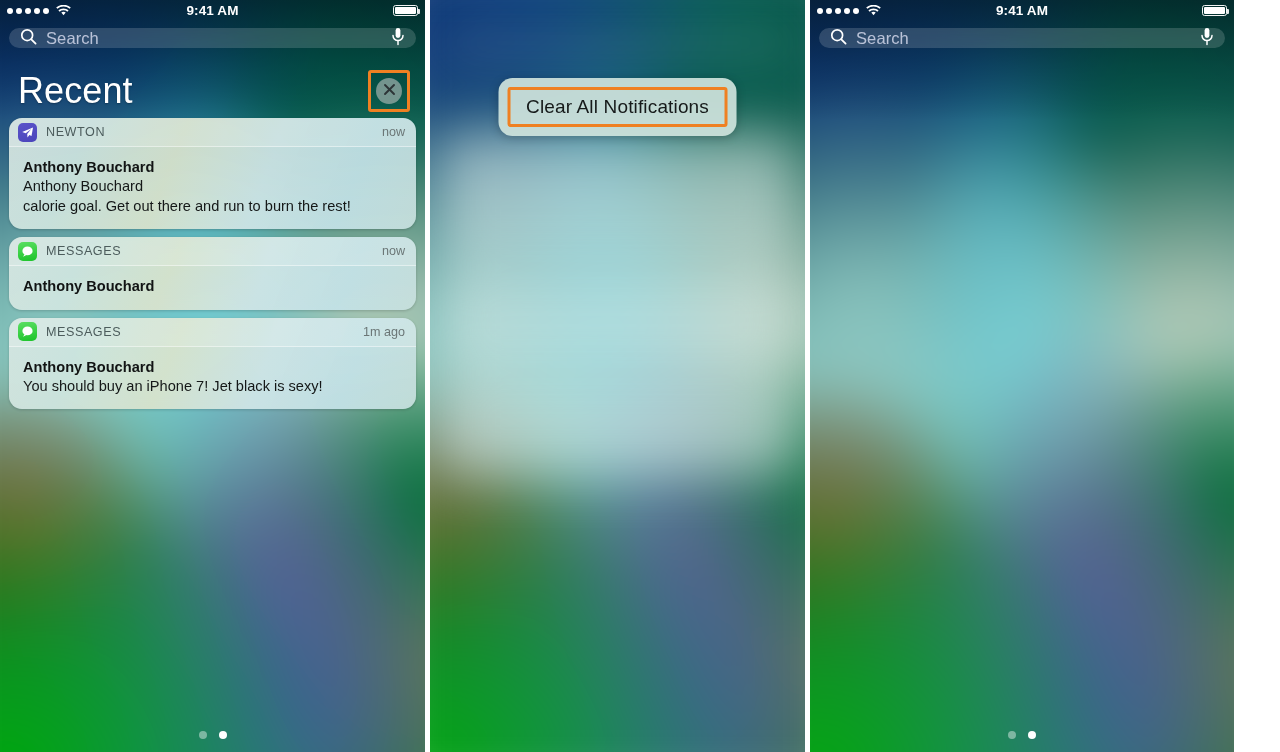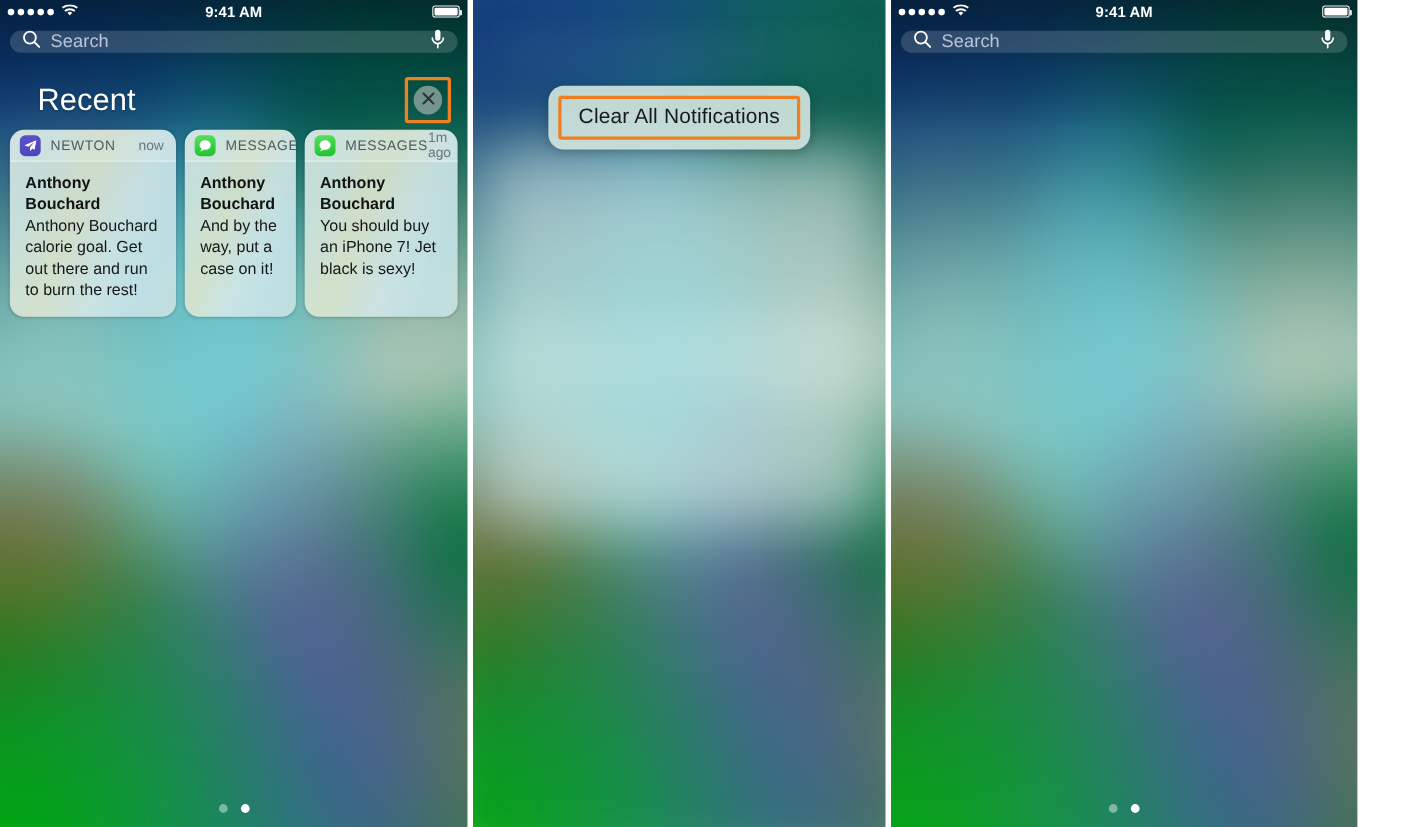--- a/index.html
+++ b/index.html
@@ -108,43 +108,42 @@
   
   .recent-row {
     position: relative;
     margin-top: 22px;
     height: 42px;
     padding: 0 15px 0 18px;
     display: flex;
     align-items: center;
   }
   .recent-title {
-    font-size: 28px;
+    font-size: 36px;
     color: #ffffff;
     font-weight: normal;
     letter-spacing: 0.1px;
     text-shadow: 0 1px 2px rgba(0,0,0,0.28);
-    margin-left: 16px;
   }
   .clear-btn-wrap {
     margin-left: auto;
     position: relative;
     padding: 5px;
     border: 3px solid #ef8022;
     border-radius: 3px;
   }
   .clear-btn {
     width: 26px; height: 26px; border-radius: 50%;
     background: rgba(160,175,170,0.72);
     display: flex; align-items: center; justify-content: center;
     border: none;
   }
 
   
-  .notif-list { margin-top: 6px; padding: 0 9px; display: flex; flex-direction: row; gap: 8px; }
+  .notif-list { margin-top: 6px; padding: 0 9px; display: flex; flex-direction: column; gap: 8px; }
 
   .notif {
     border-radius: 13px;
     overflow: hidden;
     background:
       linear-gradient(112deg,
         rgba(216,231,226,0.92) 0%,
         rgba(208,230,224,0.92) 18%,
         rgba(219,228,205,0.92) 40%,
         rgba(209,230,231,0.92) 62%,
@@ -314,21 +313,20 @@
             <svg width="13" height="13" viewBox="0 0 13 13">
                 <ellipse cx="6.5" cy="5.9" rx="5.1" ry="4.3" fill="#fff"></ellipse>
                 <path d="M3.6 9.1 2.1 11.8 5.9 9.8z" fill="#fff"></path>
               </svg>
           </span>
           <span class="app-name">MESSAGES</span>
           <span class="notif-time">now</span>
         </div>
         <div class="notif-body">
           <div class="notif-title">Anthony Bouchard</div>
-          <div class="notif-line">And by the way, put a case on it!</div>
         </div>
       </div>
 
       <div class="notif">
         <div class="notif-head">
           <span class="app-icon messages">
             <svg width="13" height="13" viewBox="0 0 13 13">
                 <ellipse cx="6.5" cy="5.9" rx="5.1" ry="4.3" fill="#fff"></ellipse>
                 <path d="M3.6 9.1 2.1 11.8 5.9 9.8z" fill="#fff"></path>
               </svg>

